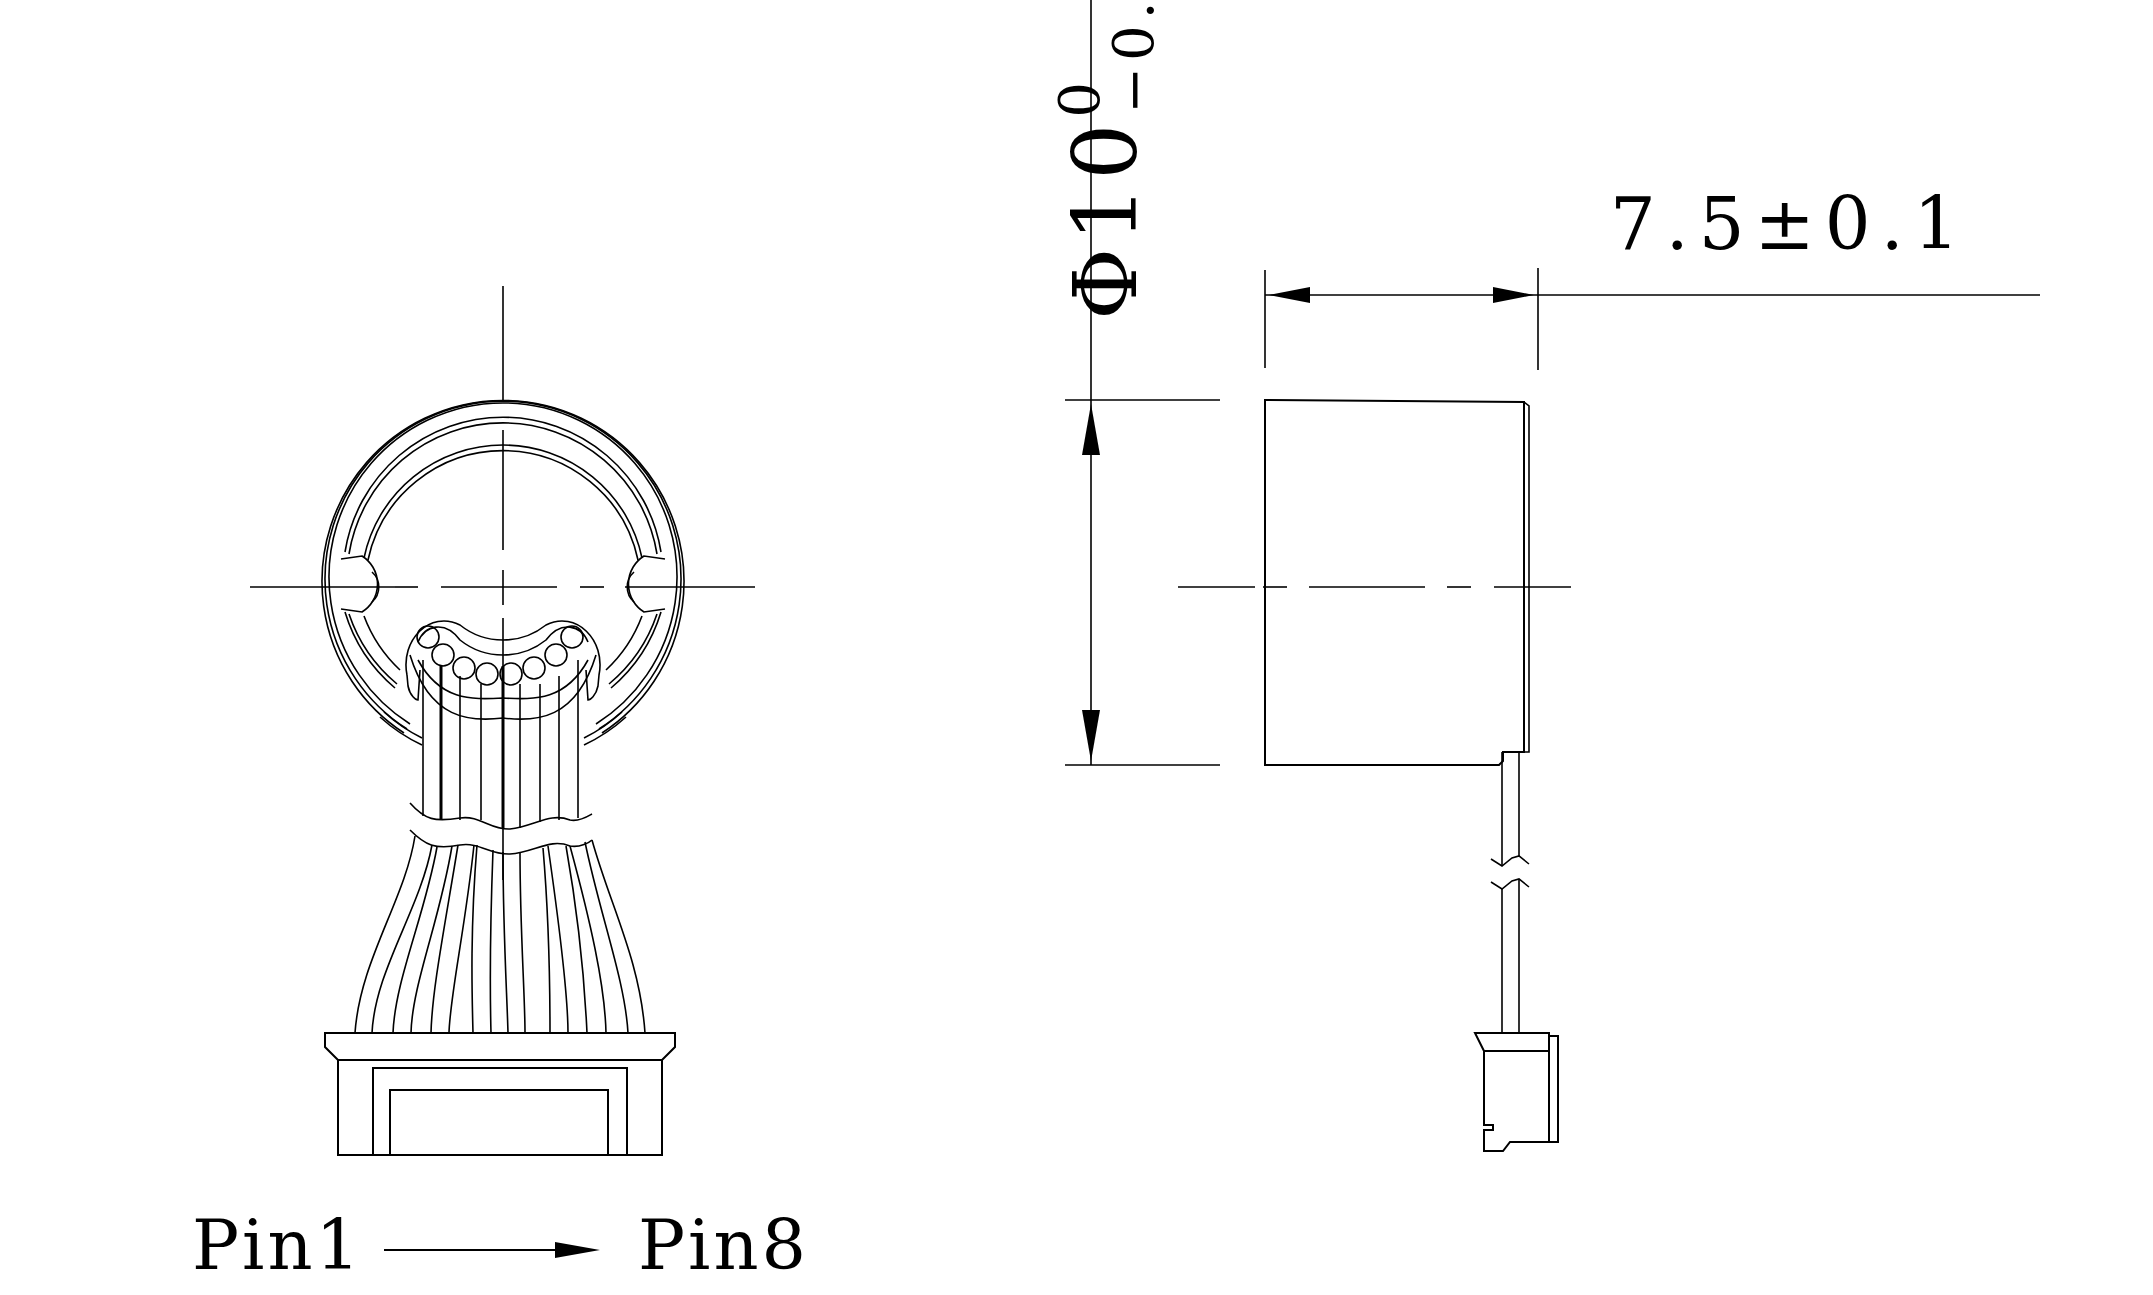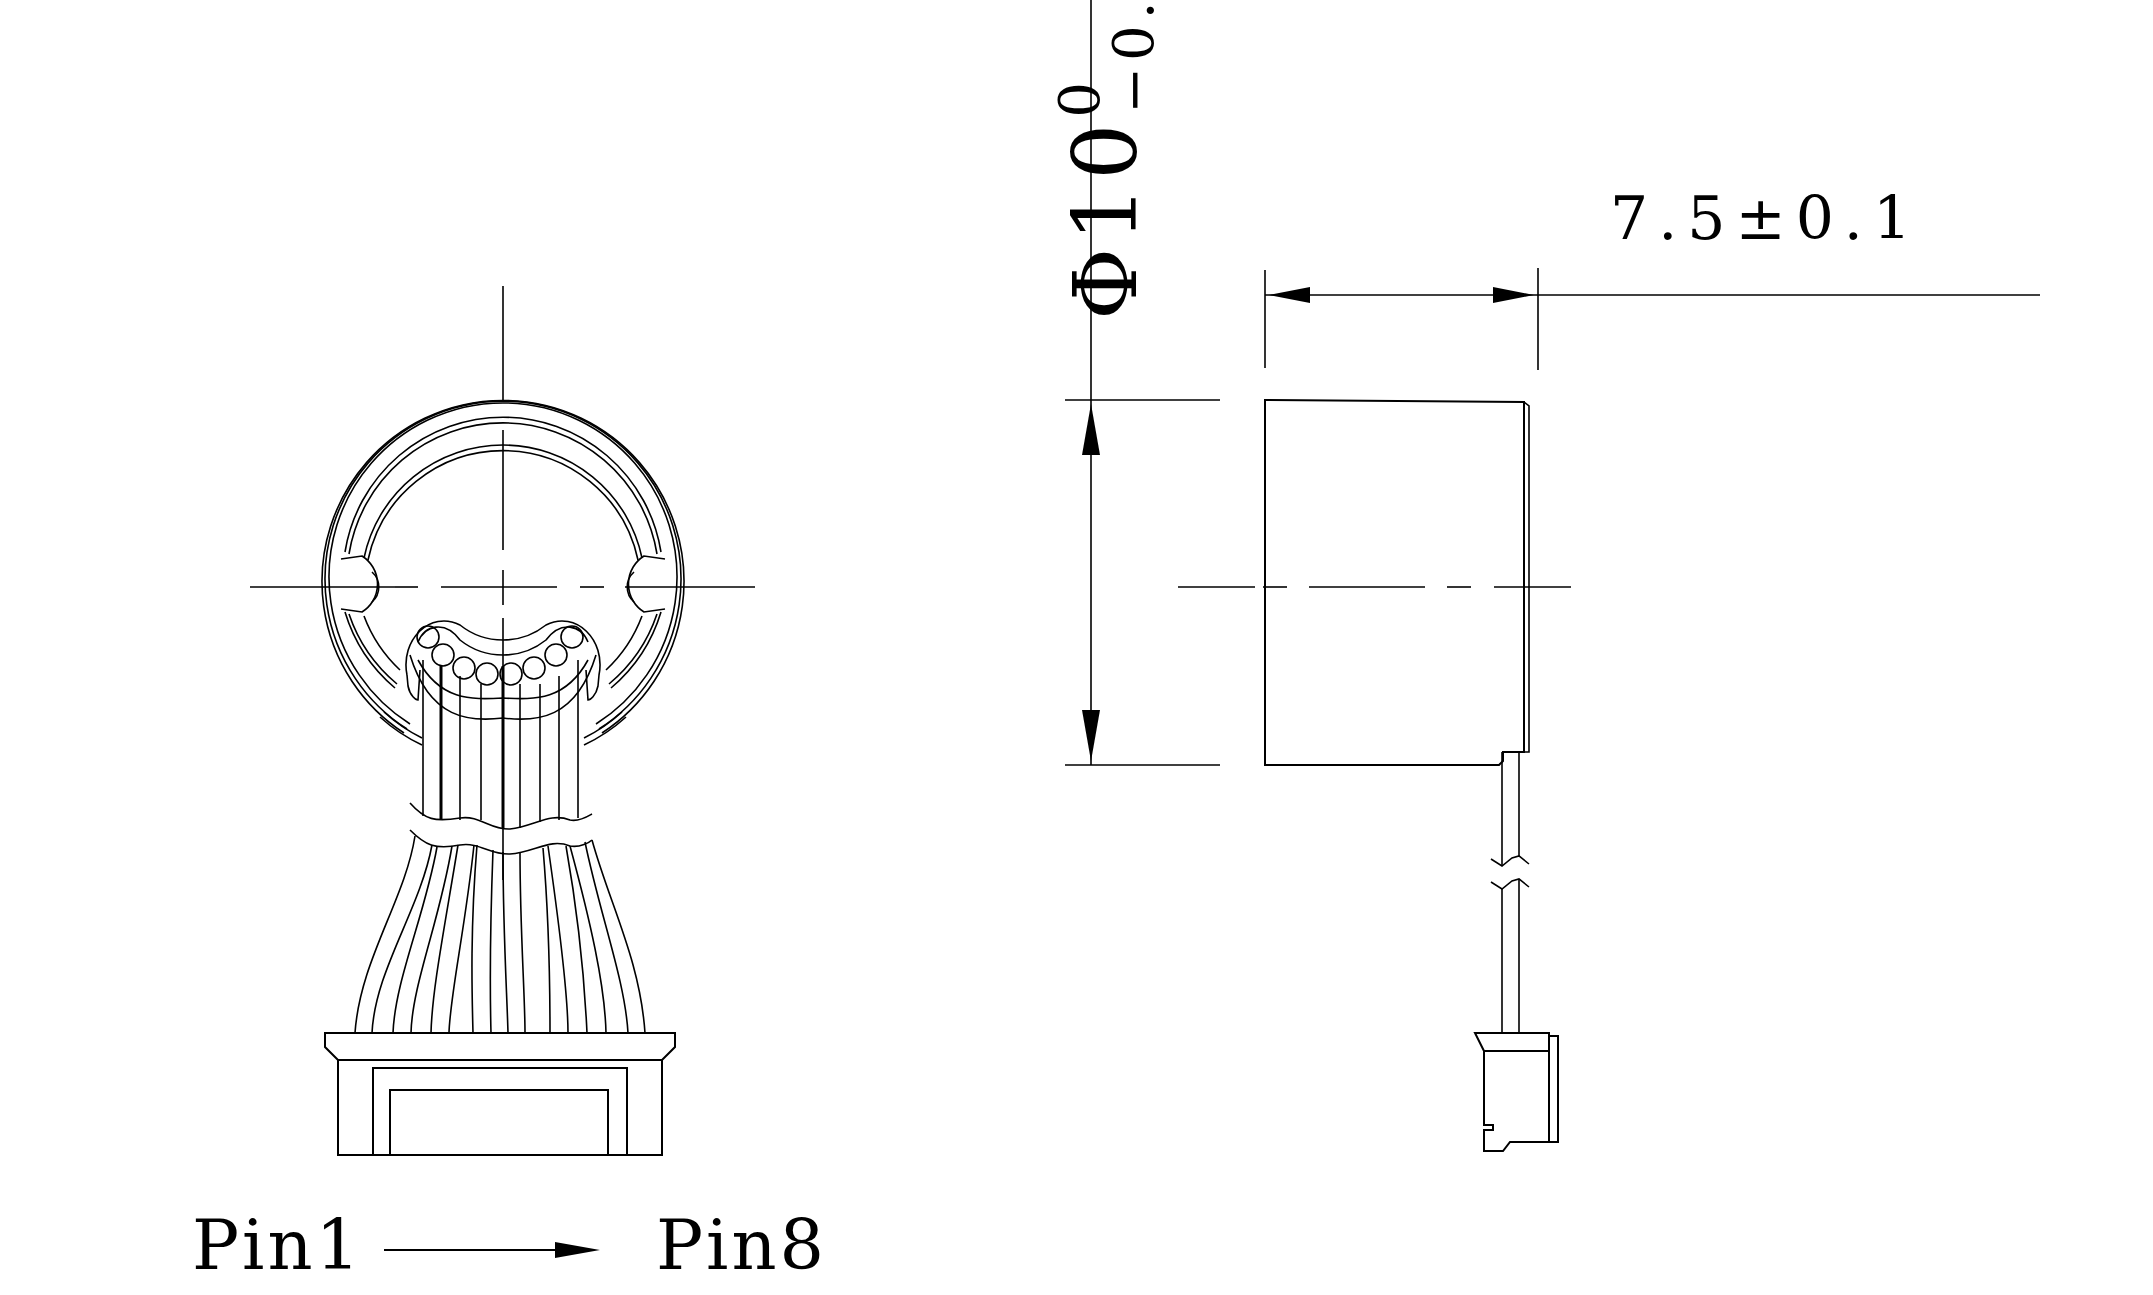--- a/index.html
+++ b/index.html
@@ -10,21 +10,21 @@
     .thick { stroke: #000; stroke-width: 3; fill: none; }
     .fillblk { fill: #000; stroke: none; }
     .label {
       position: absolute;
       font-family: "DejaVu Serif", "Liberation Serif", serif;
       color: #000;
       white-space: nowrap;
       line-height: 1;
     }
     .pin-label { font-size: 70px; letter-spacing: 3px; }
-    .dim-h { font-size: 60px; letter-spacing: 10px; text-align: center; }
+    .dim-h { font-size: 72px; letter-spacing: 10px; text-align: center; }
     .dim-d-wrap {
       position: absolute;
       left: 1062px; top: 320px;
       transform-origin: 0 0;
       transform: rotate(-90deg);
       font-family: "DejaVu Serif", "Liberation Serif", serif;
       white-space: nowrap;
       line-height: 1;
     }
     .dim-d-main { font-size: 88px; letter-spacing: 6px; }
@@ -178,19 +178,19 @@
       <line class="thin" x1="1265" y1="270" x2="1265" y2="368"></line>
       <line class="thin" x1="1538" y1="268" x2="1538" y2="370"></line>
       <line class="thin" x1="1265" y1="295" x2="2040" y2="295"></line>
       <polygon class="fillblk" points="1269,295 1310,287 1310,303"></polygon>
       <polygon class="fillblk" points="1534,295 1493,287 1493,303"></polygon>
     </g>
   </g>
 </svg>
 
 <div class="label pin-label" style="left:192px; top:1210px;">Pin1</div>
-<div class="label pin-label" style="left:656px; top:1210px;">Pin8</div>
+<div class="label pin-label" style="left:638px; top:1210px;">Pin8</div>
 
 <div class="label dim-h" style="left:1610px; top:188px;">7.5±0.1</div>
 
 <div class="dim-d-wrap">
   <span class="dim-d-main">Φ</span><span class="dim-d-main">10</span><span class="tol"><span class="tol-upper">0</span><span class="tol-lower">−0.1</span></span>
 </div>
 
 </body></html>

